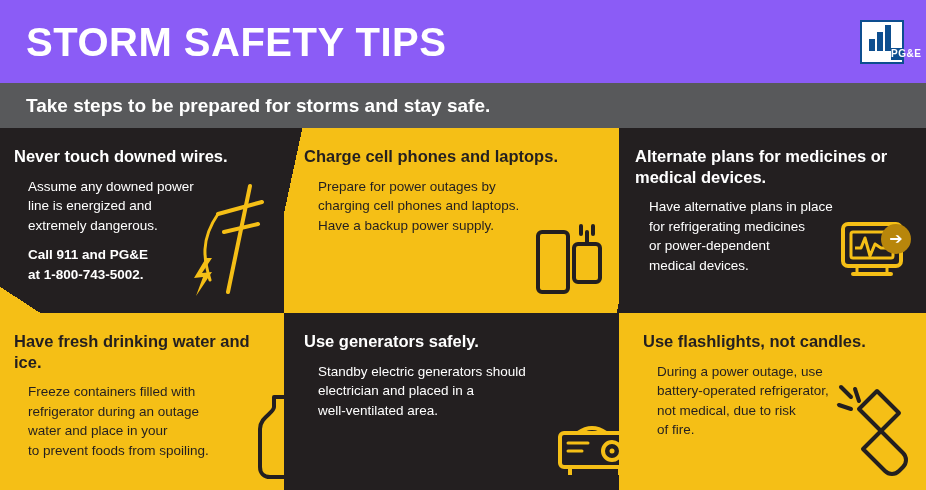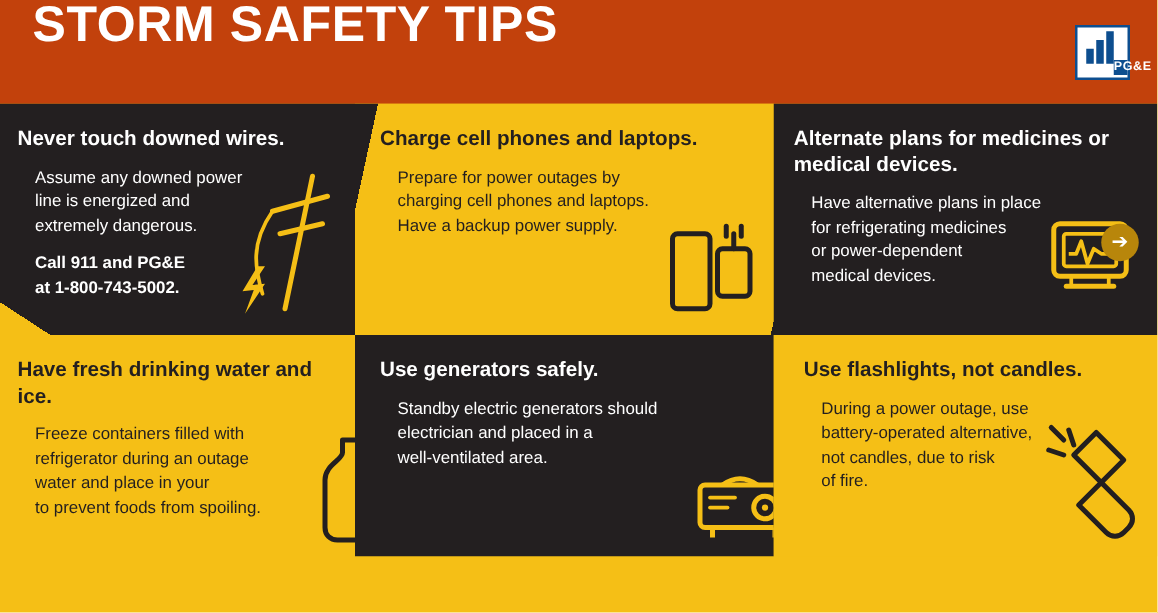--- a/index.html
+++ b/index.html
@@ -15,23 +15,23 @@
     width: 926px;
     height: 490px;
     background: #f5bf16;
     overflow: hidden;
   }
 
   
   .header {
     position: relative;
     height: 83px;
-    background: #c2410c;
+    background: #8b5cf6;
     display: flex;
-    align-items: flex-start;
+    align-items: center;
     padding-left: 26px;
     box-sizing: border-box;
   }
   .header-title {
     color: #ffffff;
     font-size: 40px;
     font-weight: bold;
     letter-spacing: 0.5px;
     line-height: 1;
   }
@@ -200,20 +200,23 @@
     <div class="logo">
       <div class="logo-mark">
         <span class="bar b1"></span>
         <span class="bar b2"></span>
         <span class="bar b3"></span>
       </div>
       <div class="logo-text">PG&amp;E</div>
     </div>
   </div>
 
+  <div class="subheader">
+    <div class="subheader-text">Take steps to be prepared for storms and stay safe.</div>
+  </div>
 
   <div class="grid">
 
     <div class="cell dark" id="cell-wires">
       <div class="cell-title">Never touch downed wires.</div>
       <div class="cell-body">
         <p>Assume any downed power</p>
         <p>line is energized and</p>
         <p>extremely dangerous.</p>
         <p class="bold" style="margin-top:10px">Call 911 and PG&amp;E</p>
@@ -294,22 +297,22 @@
         <circle cx="58" cy="30" r="2.5" fill="#f5bf16"></circle>
         <line x1="16" y1="46" x2="16" y2="54" stroke="#f5bf16" stroke-width="4"></line>
         <line x1="66" y1="46" x2="66" y2="54" stroke="#f5bf16" stroke-width="4"></line>
       </svg>
     </div>
 
     <div class="cell yellow" id="cell-flashlights">
       <div class="cell-title">Use flashlights, not candles.</div>
       <div class="cell-body">
         <p>During a power outage, use</p>
-        <p>battery-operated alternative,</p>
-        <p>not candles, due to risk</p>
+        <p>battery-operated refrigerator,</p>
+        <p>not medical, due to risk</p>
         <p>of fire.</p>
       </div>
       <svg class="icon" style="left:206px; top:62px;" width="90" height="110" viewBox="0 0 90 110">
         <g stroke="#231f20" stroke-width="4" fill="none" stroke-linecap="round" stroke-linejoin="round">
           <path d="M34 34 l 18 -18 l 22 22 l -18 18 z"></path>
           <path d="M56 56 l 22 22 c 4 4 4 10 0 14 l -4 4 c -4 4 -10 4 -14 0 l -22 -22 z"></path>
           <line x1="30" y1="14" x2="34" y2="26"></line>
           <line x1="14" y1="30" x2="26" y2="34"></line>
           <line x1="16" y1="12" x2="26" y2="22"></line>
         </g>

